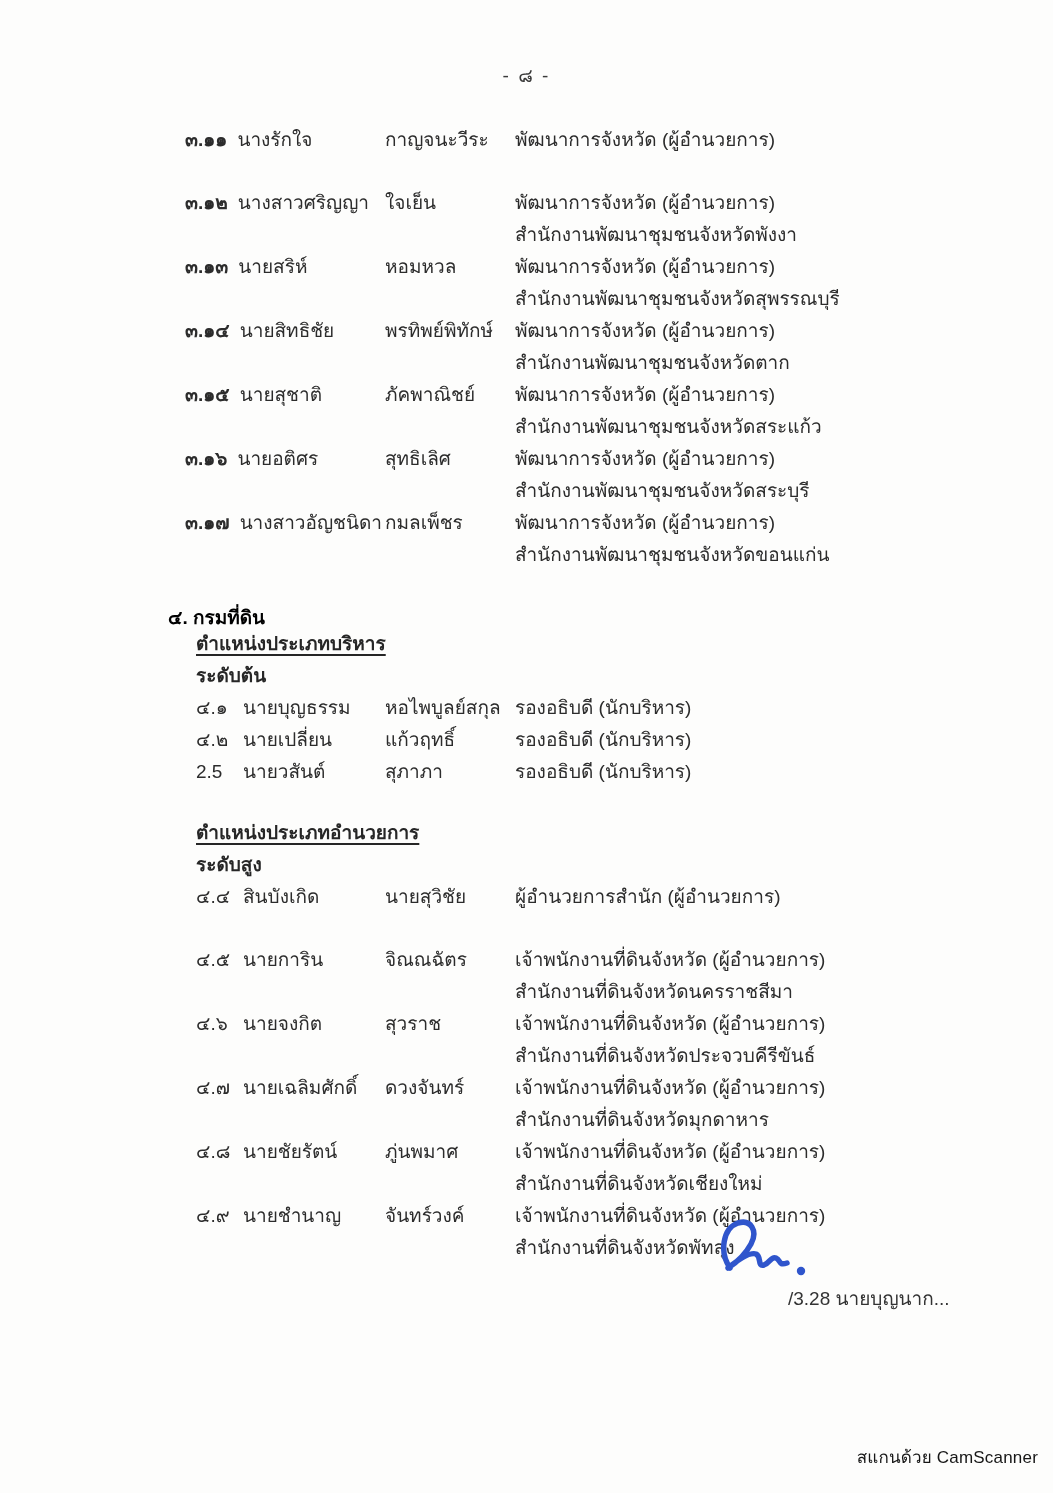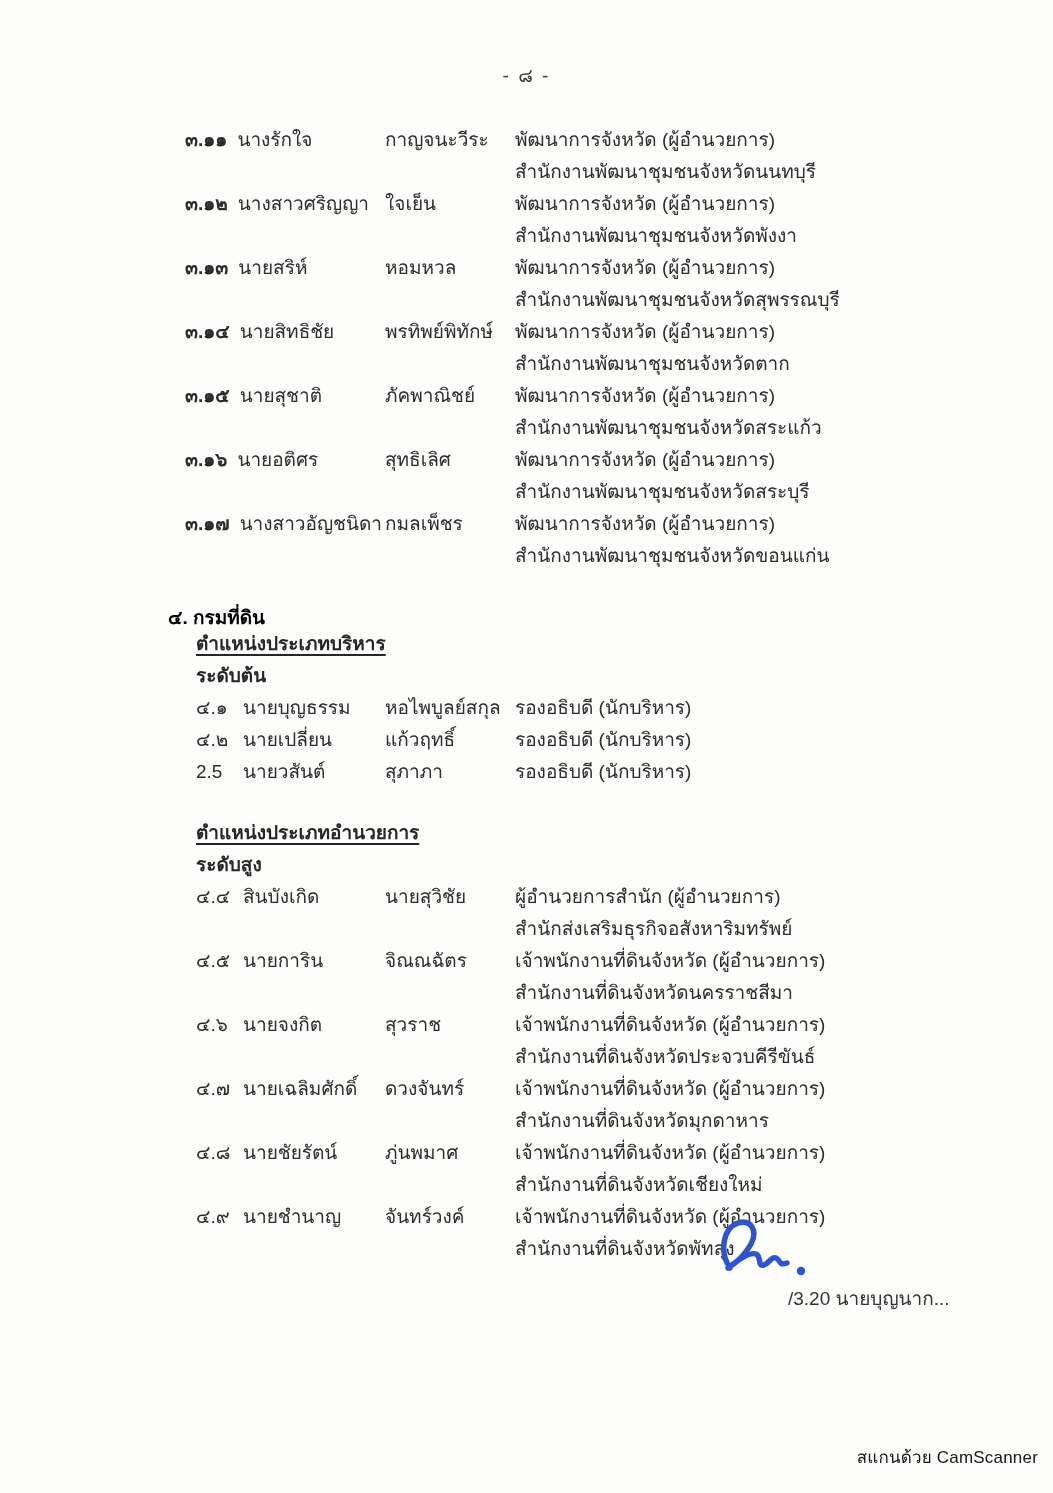--- a/index.html
+++ b/index.html
@@ -70,21 +70,20 @@
 
   <div class="page-number">- ๘ -</div>
 
   <div class="list sec3-list">
 
     <div class="row row3">
       <div class="cell"><span class="no">๓.๑๑</span><span>นางรักใจ</span></div>
       <div class="cell">กาญจนะวีระ</div>
       <div>
         <div class="cell">พัฒนาการจังหวัด (ผู้อำนวยการ)</div>
-        <div class="cell">สำนักงานพัฒนาชุมชนจังหวัดนนทบุรี</div>
       </div>
     </div>
 
     <div class="row row3">
       <div class="cell"><span class="no">๓.๑๒</span><span>นางสาวศริญญา</span></div>
       <div class="cell">ใจเย็น</div>
       <div>
         <div class="cell">พัฒนาการจังหวัด (ผู้อำนวยการ)</div>
         <div class="cell">สำนักงานพัฒนาชุมชนจังหวัดพังงา</div>
       </div>
@@ -171,21 +170,20 @@
   <div class="sub-level dir-level">ระดับสูง</div>
 
   <div class="list sec4b-list">
 
     <div class="row row4 double">
       <div class="cell">๔.๔</div>
       <div class="cell">สินบังเกิด</div>
       <div class="cell">นายสุวิชัย</div>
       <div>
         <div class="cell">ผู้อำนวยการสำนัก (ผู้อำนวยการ)</div>
-        <div class="cell">สำนักส่งเสริมธุรกิจอสังหาริมทรัพย์</div>
       </div>
     </div>
 
     <div class="row row4 double">
       <div class="cell">๔.๕</div>
       <div class="cell">นายการิน</div>
       <div class="cell">จิณณฉัตร</div>
       <div>
         <div class="cell">เจ้าพนักงานที่ดินจังหวัด (ผู้อำนวยการ)</div>
         <div class="cell">สำนักงานที่ดินจังหวัดนครราชสีมา</div>
@@ -232,17 +230,17 @@
       </div>
     </div>
 
   </div>
 
   <svg class="signature" viewBox="0 0 96 74">
     <path d="M16,54 C5,38 9,14 24,9 C37,5 44,17 37,30 C31,41 22,49 14,54 C25,45 36,38 42,40 C48,43 43,53 50,51 C56,49 57,42 62,44 C67,46 64,52 73,49" fill="none" stroke="#2f55cc" stroke-width="5.5" stroke-linecap="round" stroke-linejoin="round"></path>
     <circle cx="87" cy="57" r="4.2" fill="#2f55cc"></circle>
   </svg>
 
-  <div class="continuation">/3.20 นายบุญนาก...</div>
+  <div class="continuation">/3.28 นายบุญนาก...</div>
 
   <div class="watermark">สแกนด้วย CamScanner</div>
 
 </div>
 
 </body></html>

